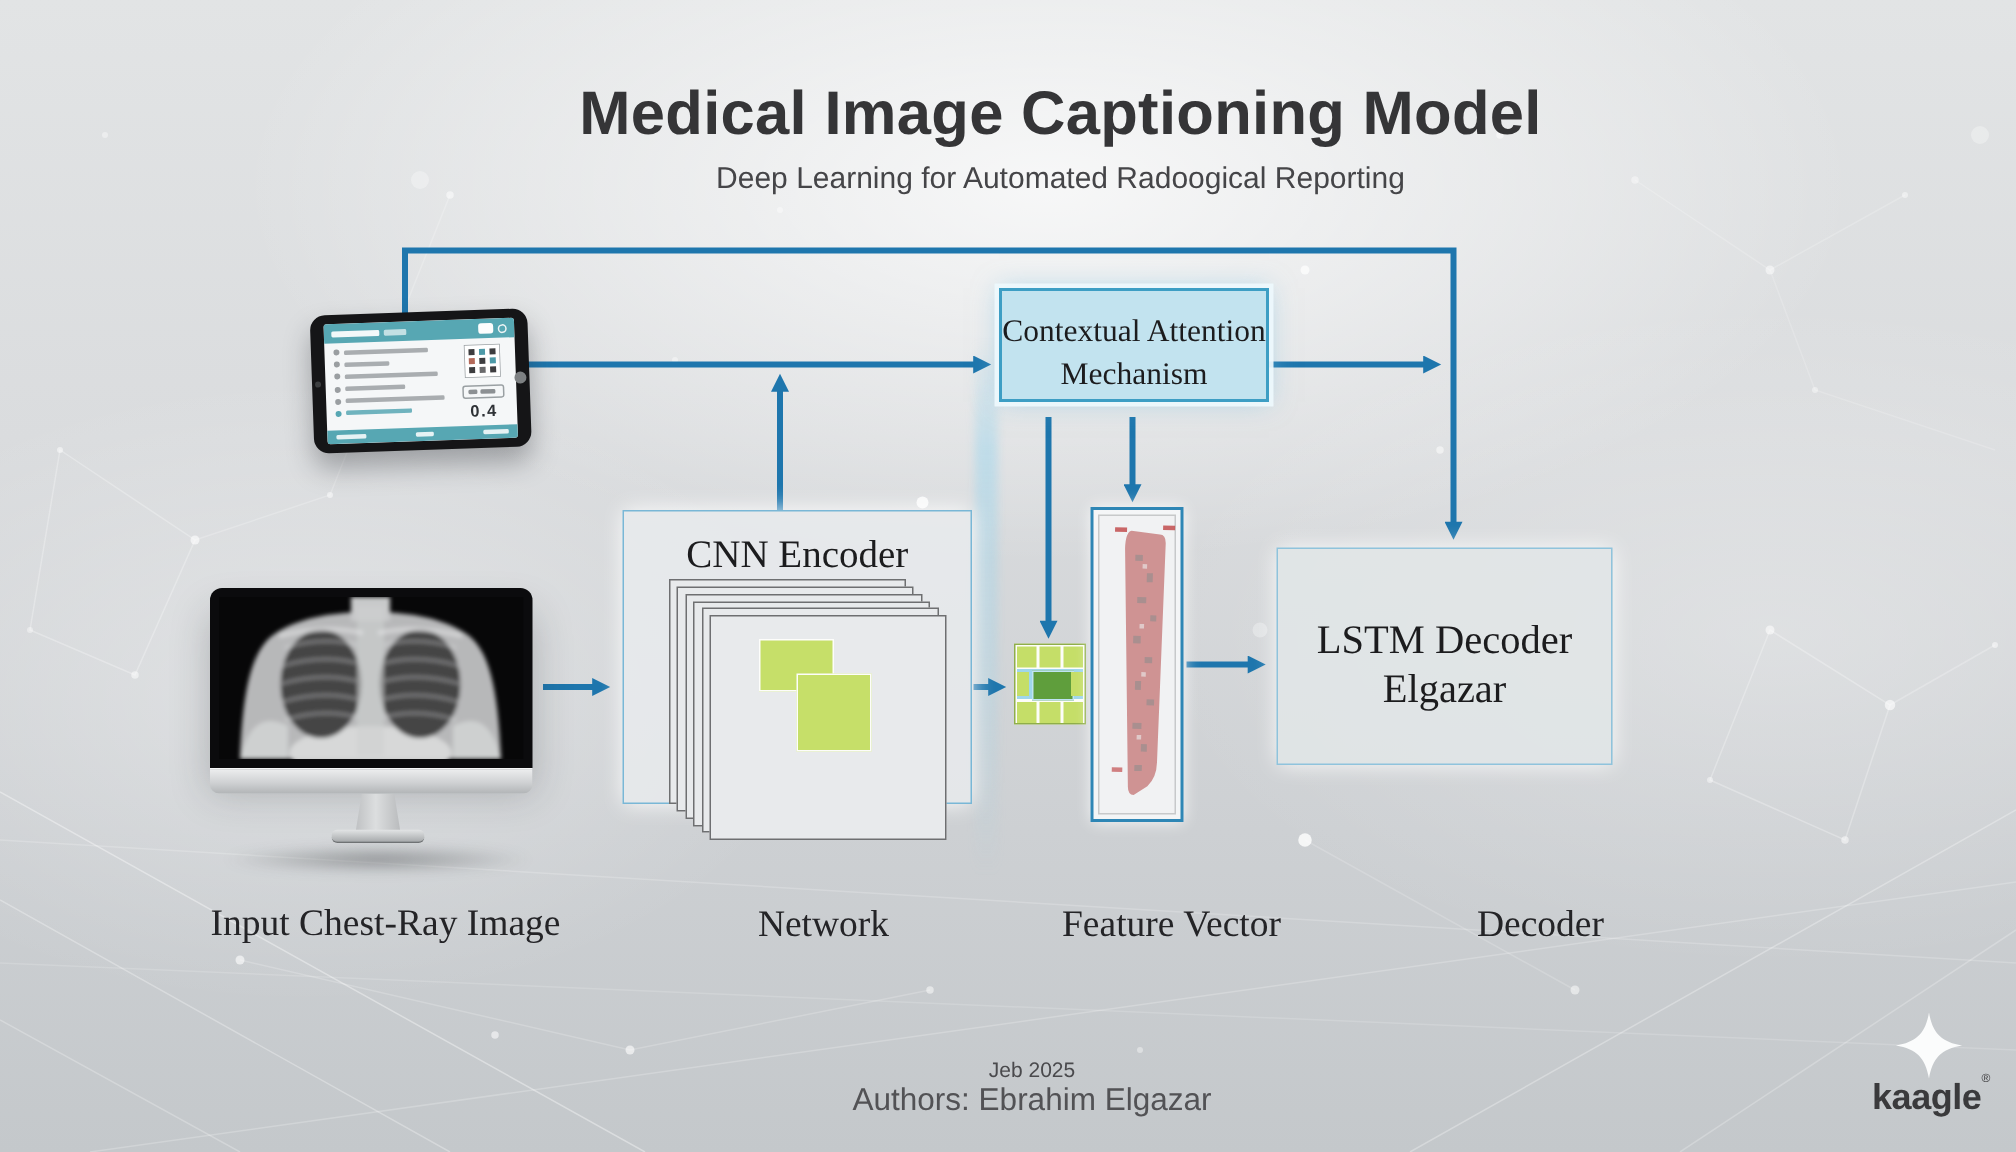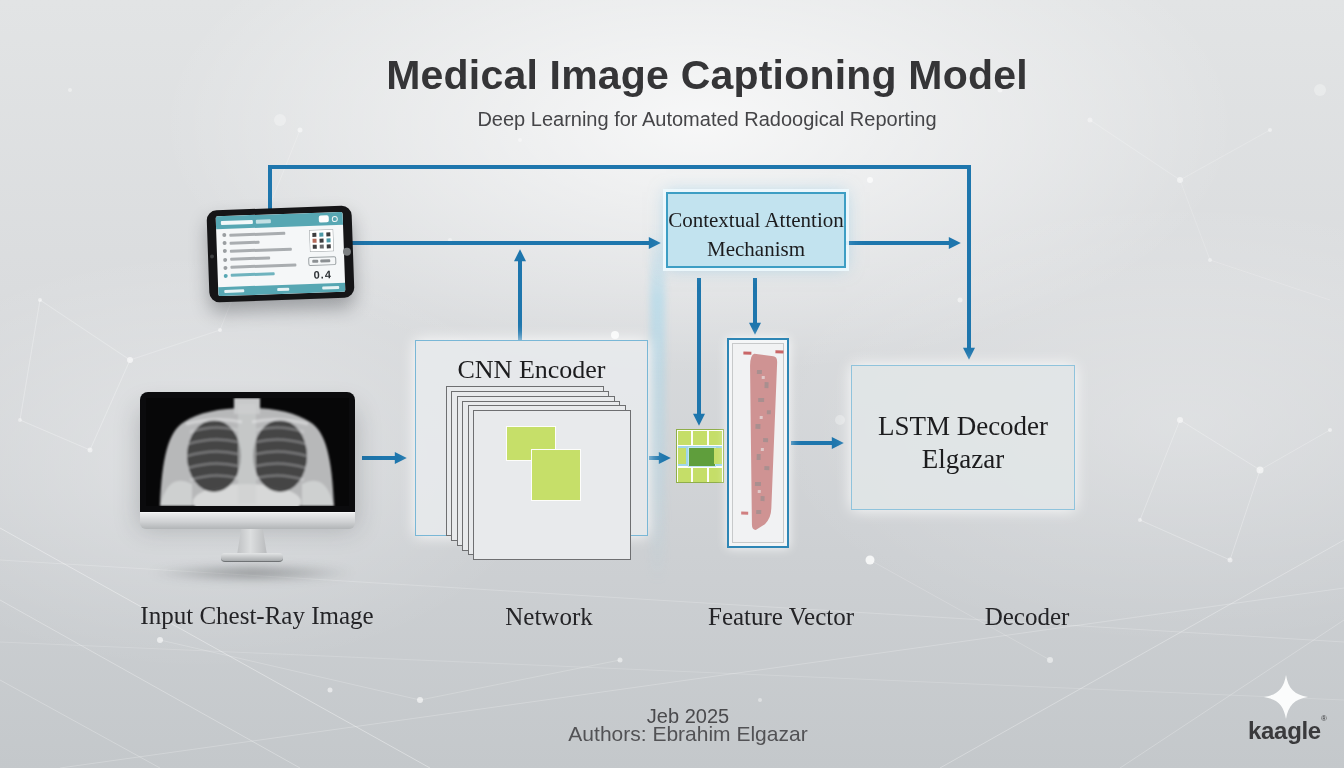--- a/index.html
+++ b/index.html
@@ -77,21 +77,21 @@
     background:linear-gradient(90deg,#bfc1c3,#dcdedf 45%,#b9bbbd);
     clip-path:polygon(14% 0,86% 0,100% 100%,0 100%);}
   .mon-base{position:absolute;left:221px;top:553px;width:62px;height:9px;border-radius:4px;
     background:linear-gradient(180deg,#e3e5e6,#a8abad);border-bottom:1px solid #6f7274;box-sizing:border-box;}
   .mon-shadow{position:absolute;left:148px;top:564px;width:208px;height:18px;border-radius:50%;
     background:radial-gradient(ellipse at center,rgba(55,58,60,.45),rgba(55,58,60,0) 70%);filter:blur(4px);}
   
   .caption{position:absolute;transform:translateX(-50%);font-family:"Liberation Serif",serif;
     font-size:25px;color:#242427;white-space:nowrap;}
   .credit{position:absolute;left:688px;transform:translateX(-50%);color:#4a4a4d;text-align:center;white-space:nowrap;}
-  .credit.date{top:705px;font-size:20px;text-align:center;}
+  .credit.date{top:705px;font-size:14px;text-align:center;}
   .credit.authors{top:722px;font-size:21px;color:#525255;}
   .logo{position:absolute;left:1244px;top:674px;width:104px;height:72px;}
   .logo-star{position:absolute;left:16px;top:0;}
   .logo-text{position:absolute;left:4px;top:40px;font-size:24px;font-weight:700;color:#3a3a3c;letter-spacing:-.3px;}
   .logo-text sup{font-size:8px;font-weight:400;vertical-align:18px;}
   .streak{position:absolute;left:650px;top:228px;width:15px;height:355px;
     background:linear-gradient(180deg,rgba(150,212,238,0) 0%,rgba(150,212,238,.45) 20%,rgba(150,212,238,.25) 65%,rgba(150,212,238,0) 100%);
     filter:blur(3px);}
 </style>
 </head>

